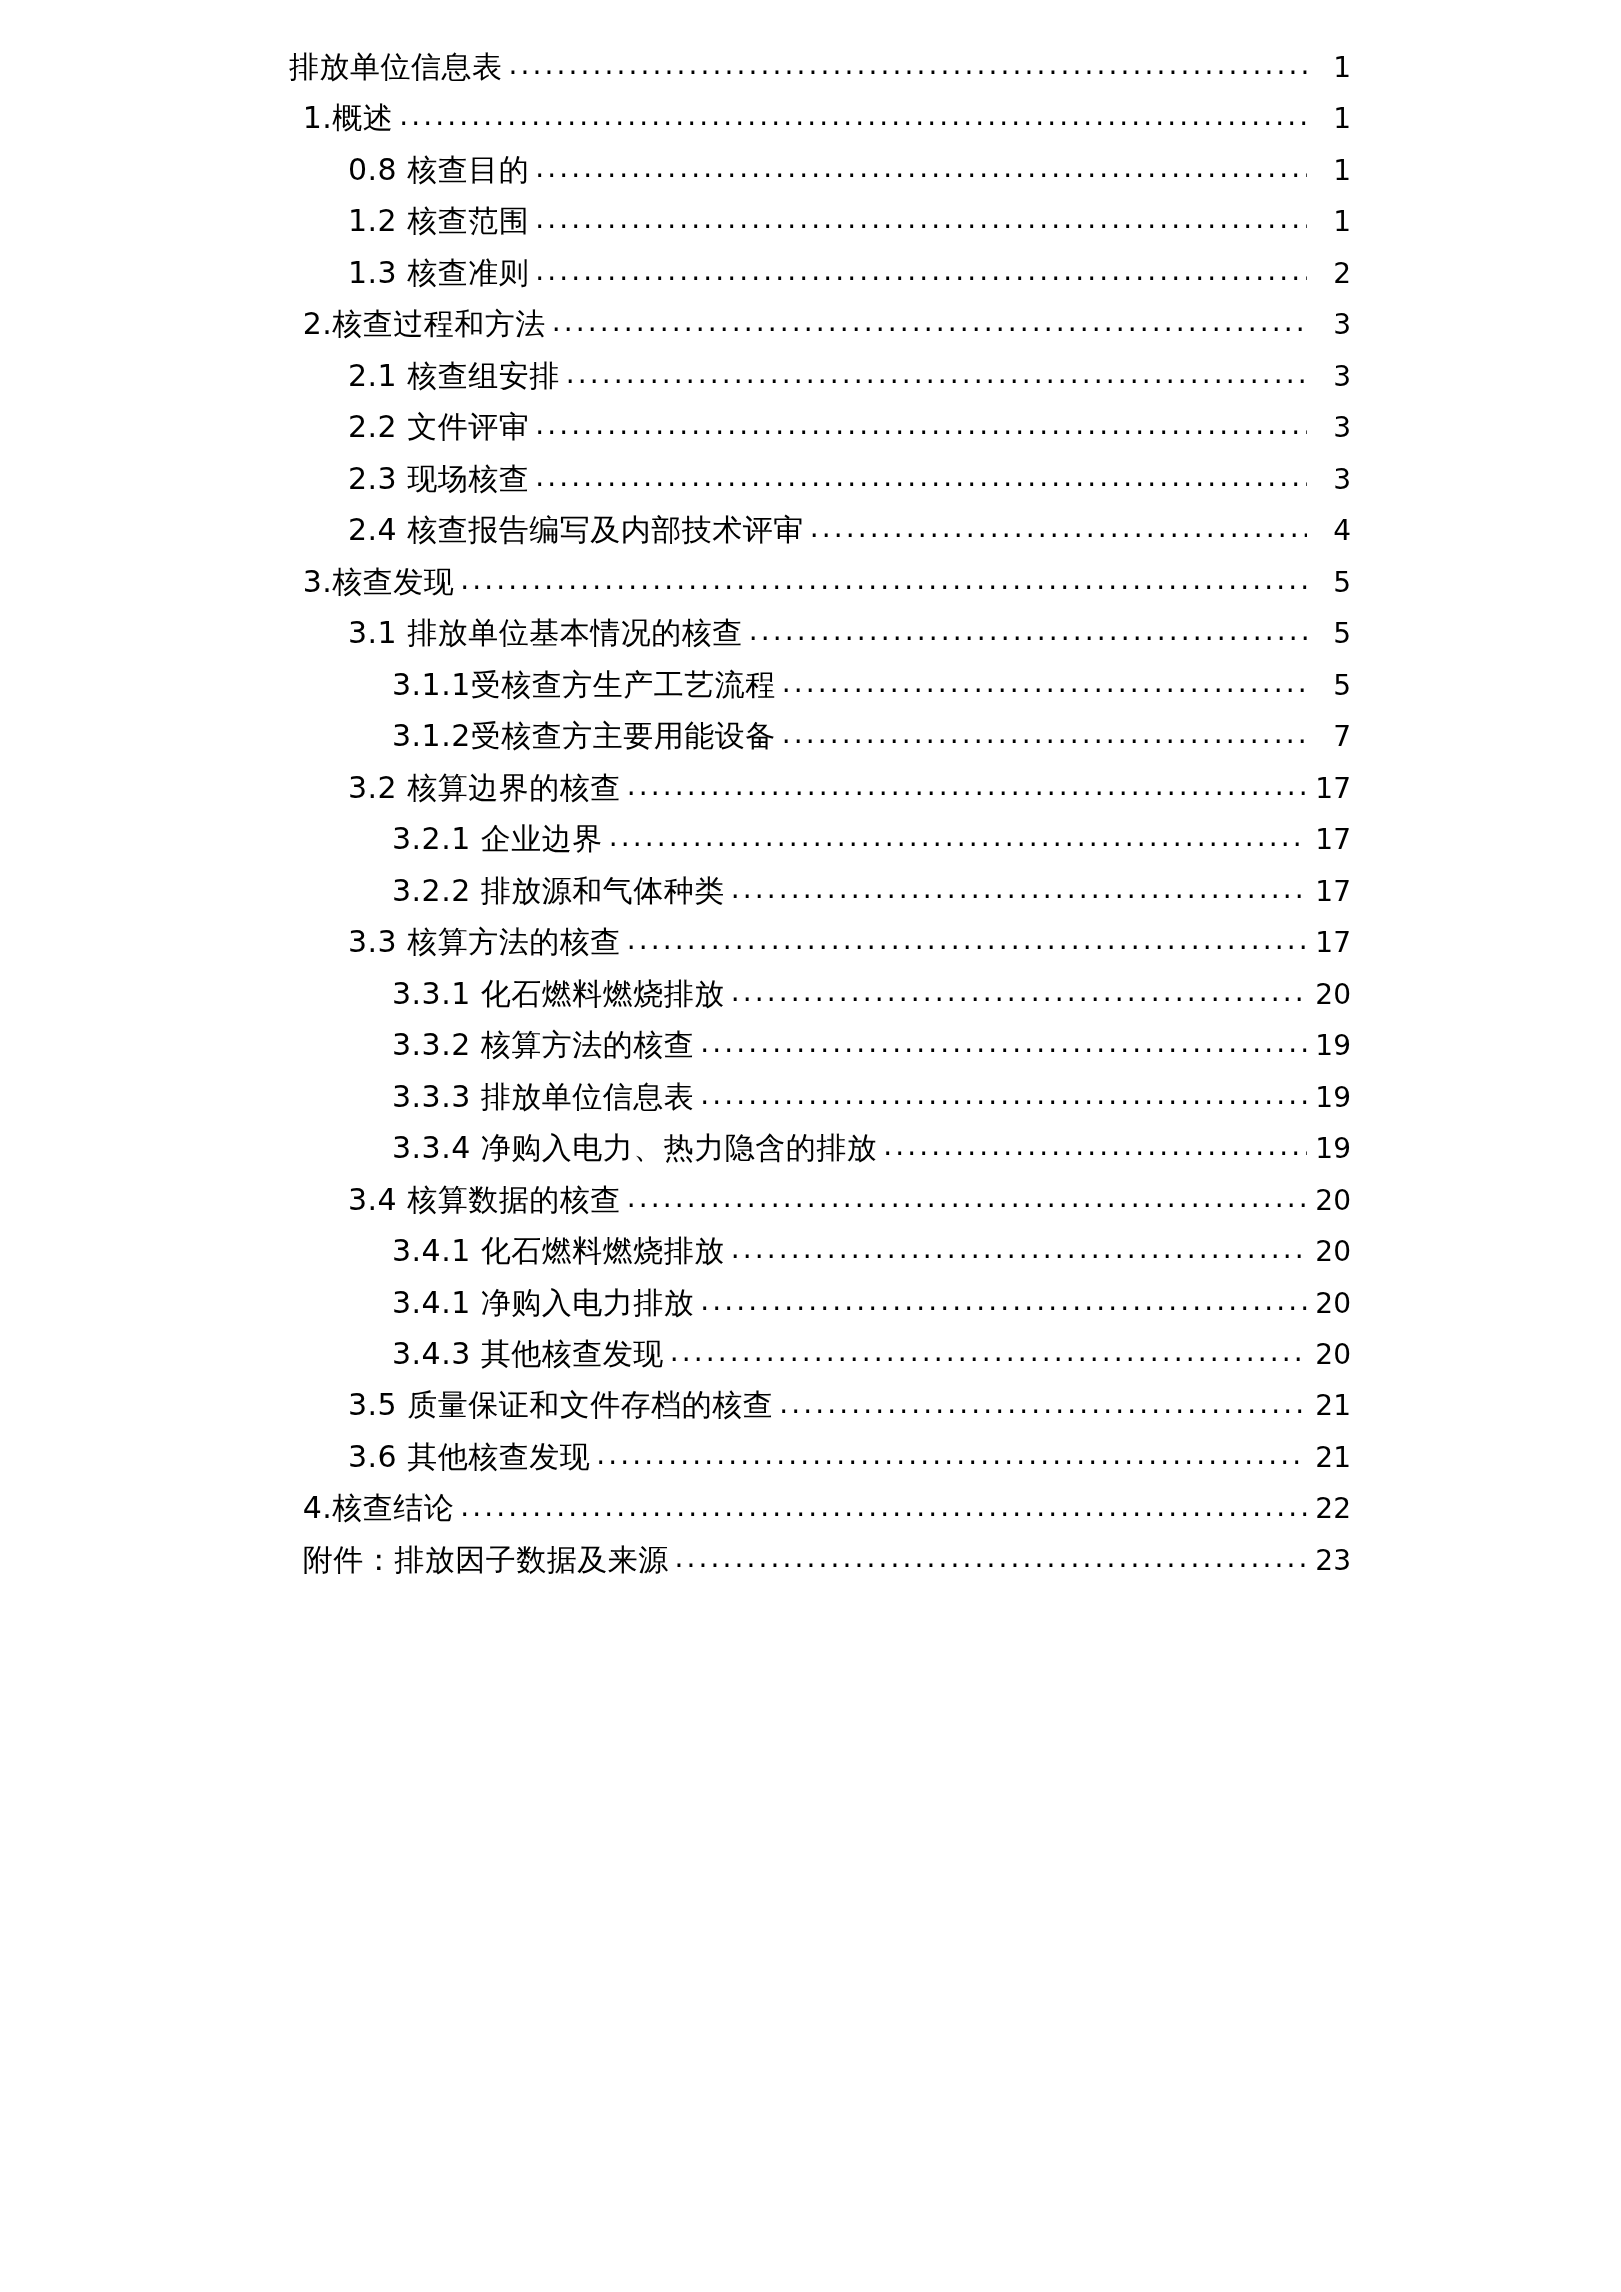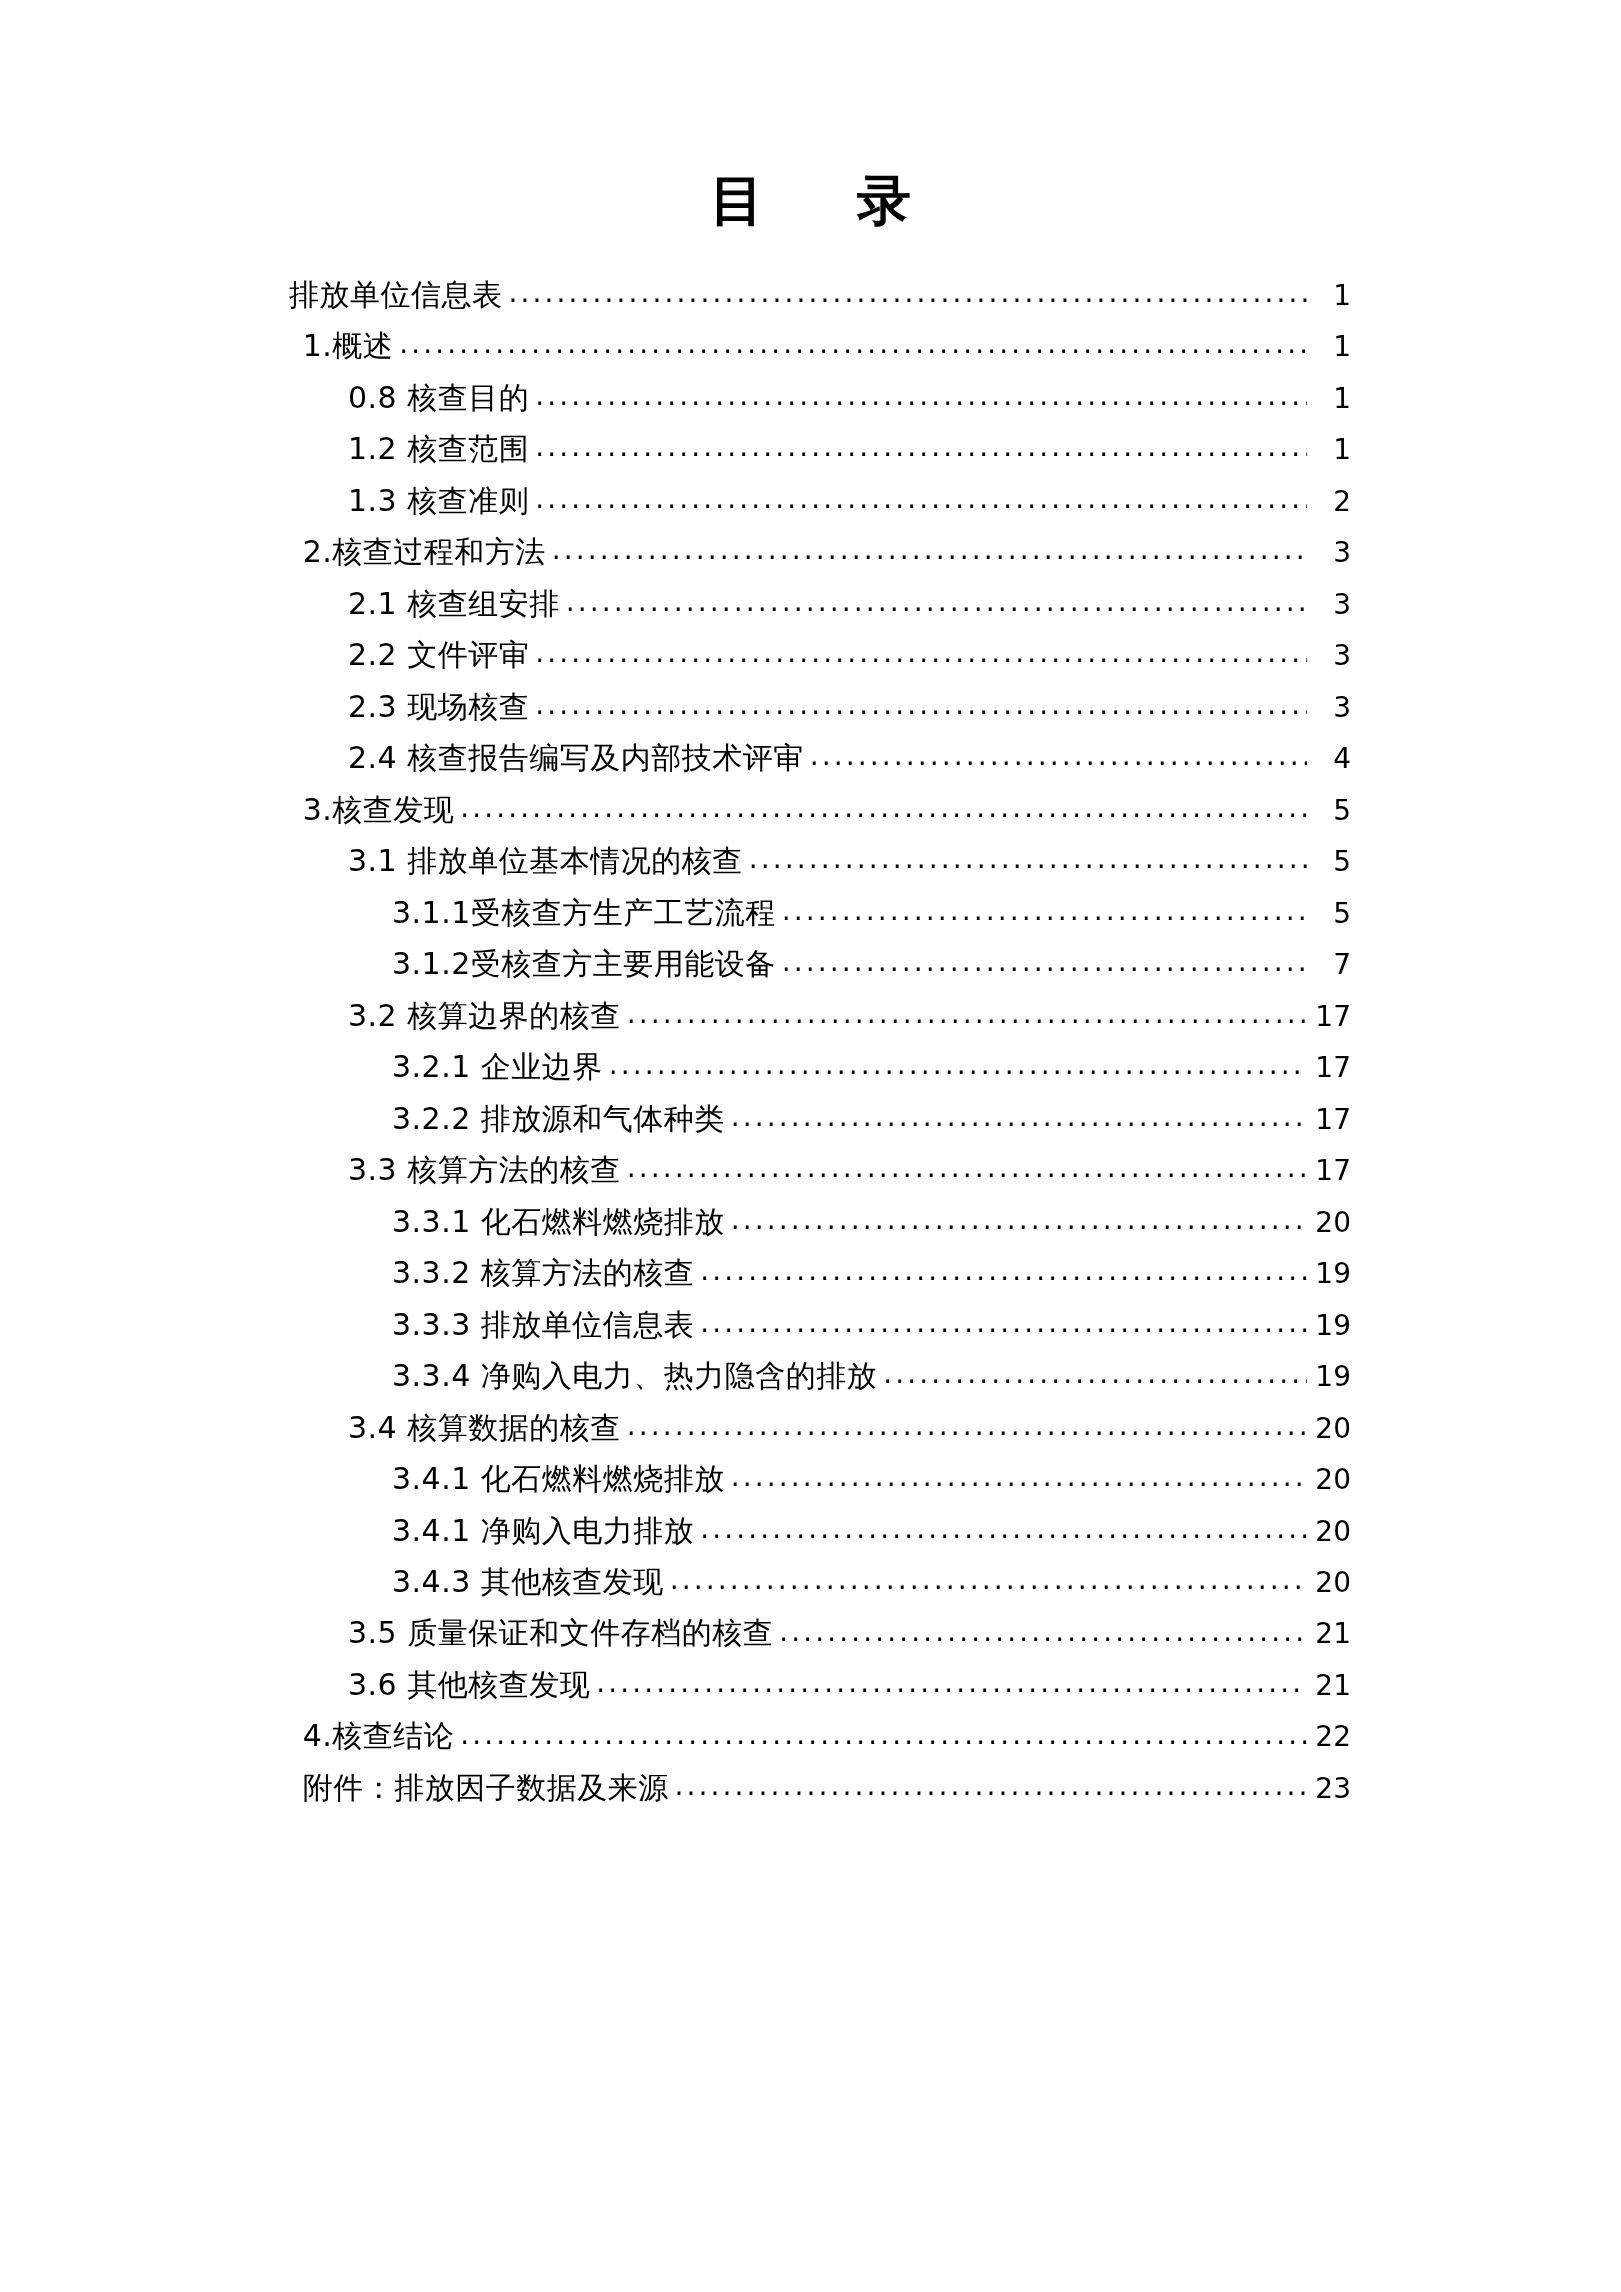--- a/index.html
+++ b/index.html
@@ -72,21 +72,20 @@
   .lvl0 { padding-left: 0px; }
   .lvl1 { padding-left: 13.7px; }
   .lvl2 { padding-left: 59px; }
   .lvl3 { padding-left: 103px; justify-content: center; }
 </style>
 </head>
 <body>
 
 <div class="page">
 
-  <h1 class="toc-title">目　录</h1>
 
   <div class="toc">
       <div class="toc-entry lvl0">
         <span class="label">排放单位信息表</span>
         <span class="leader">.........................................................................................</span>
         <span class="page-num">1</span>
       </div>
       <div class="toc-entry lvl1">
         <span class="label">1.概述</span>
         <span class="leader">.........................................................................................</span>

